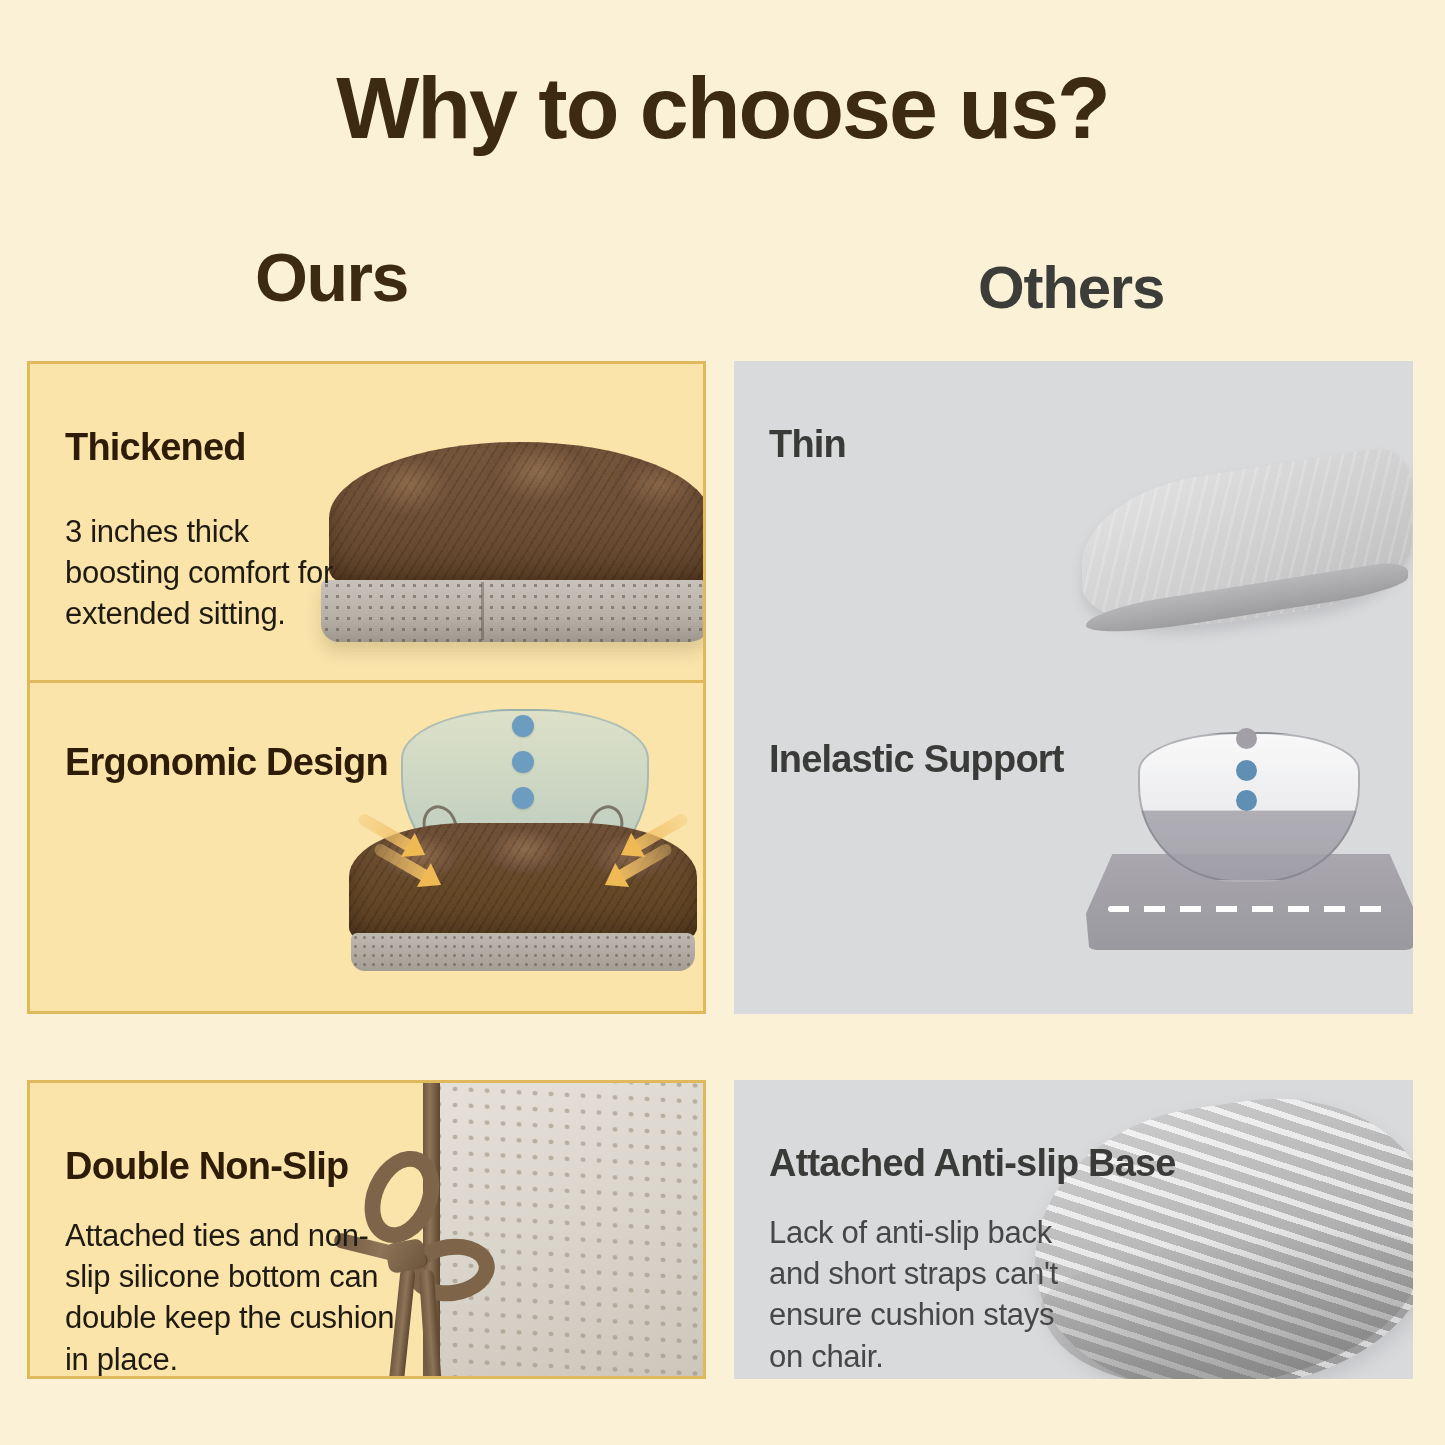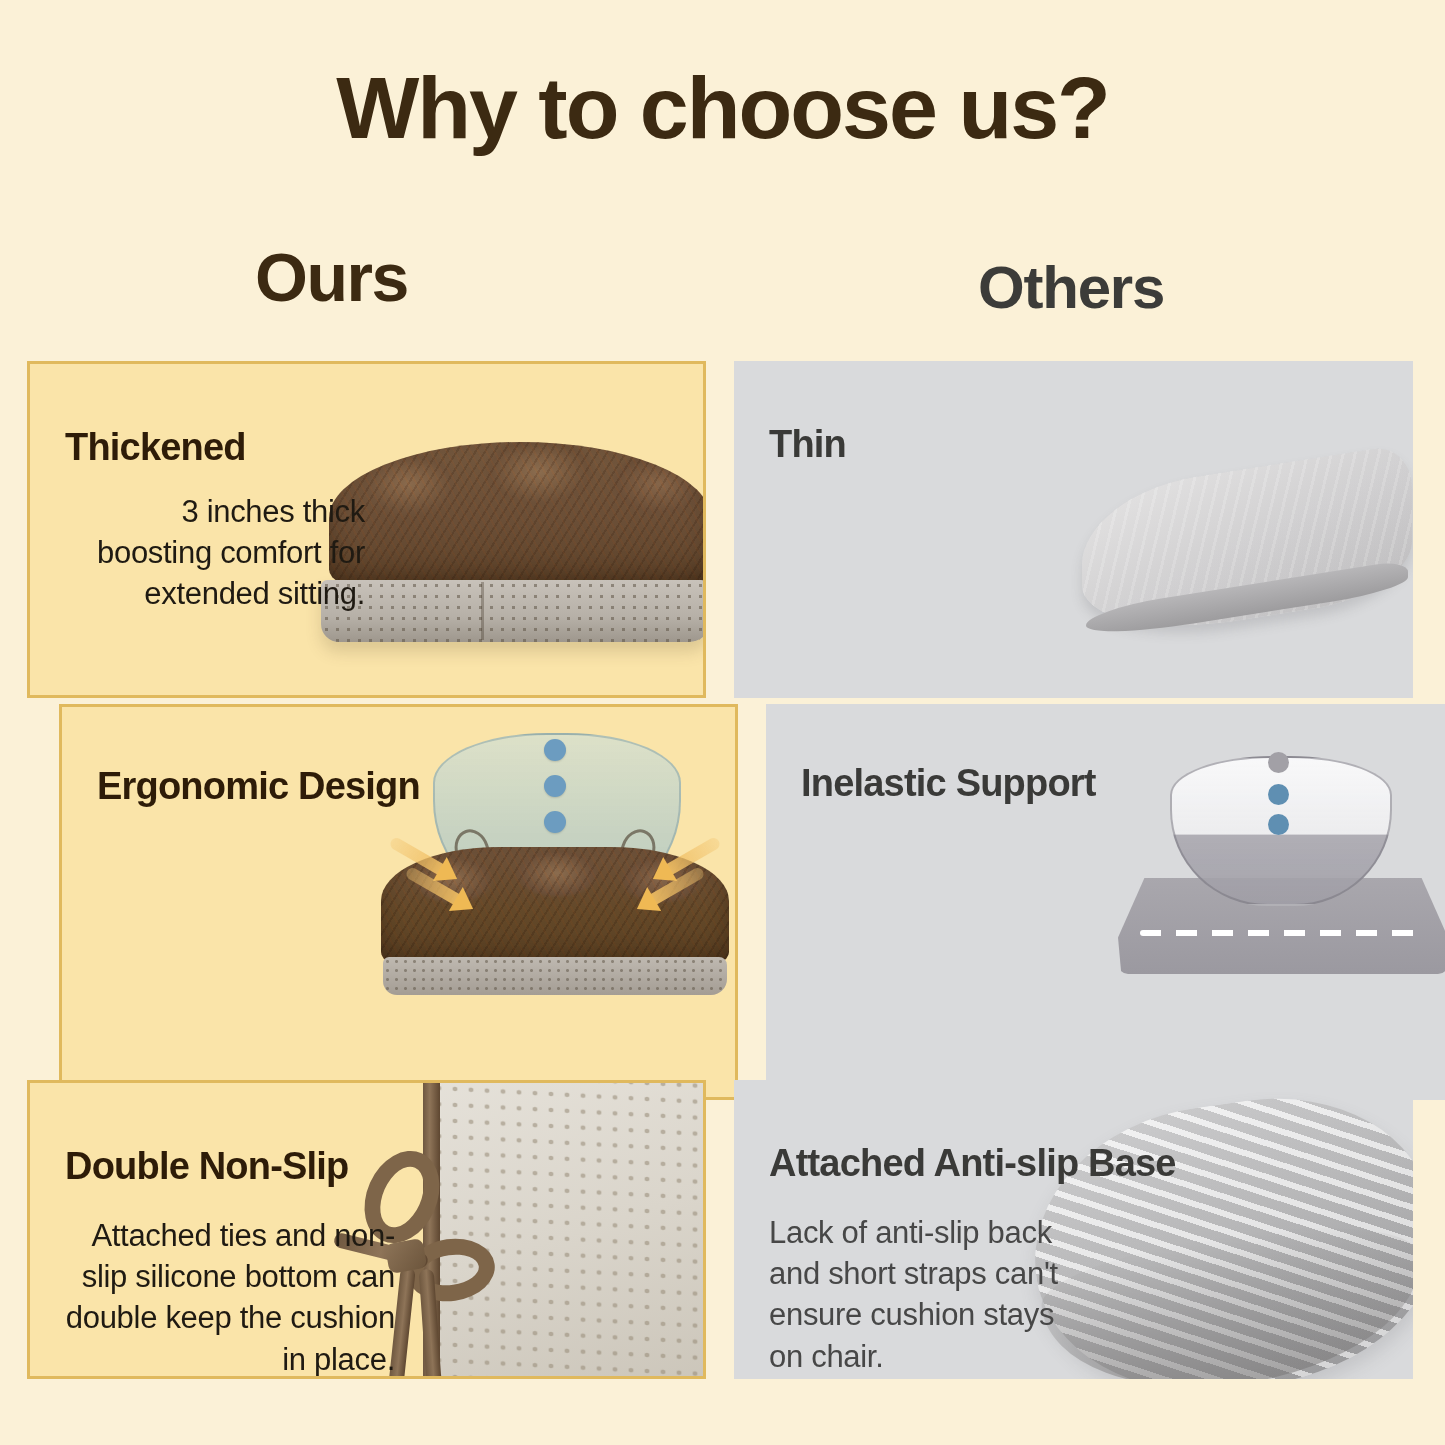--- a/index.html
+++ b/index.html
@@ -53,29 +53,28 @@
   
   .card {
     position: absolute;
     overflow: hidden;
   }
   .card-ours {
     left: 27px;
     width: 679px;
     background: #FAE4A9;
     border: 3px solid #E0B95D;
-    text-align: right;
   }
   .card-others {
     left: 734px;
     width: 679px;
     background: #D9DADC;
   }
   .row1 { top: 361px; height: 337px; }
-  .row2 { top: 704px; height: 396px; margin-left: 32px; }
+  .row2 { top: 680px; height: 334px; }
   .row3 { top: 1080px; height: 299px; }
 
   .card-title {
     position: absolute;
     z-index: 6;
     font-size: 38px;
     font-weight: 700;
     letter-spacing: -0.8px;
     white-space: nowrap;
   }
@@ -315,21 +314,21 @@
 <div id="col-head-ours">Ours</div>
 <div id="col-head-others">Others</div>
 
 <div class="card card-ours row1 r1">
   <div class="art" id="art-thick-cushion">
     <div class="top"></div>
     <div class="bottom"></div>
     <div class="seam"></div>
   </div>
   <div class="card-title">Thickened</div>
-  <div class="card-body" style="width:300px;">3 inches thick boosting comfort for extended sitting.</div>
+  <div class="card-body" style="width:300px;margin-top:20px;">3 inches thick boosting comfort for extended sitting.</div>
 </div>
 
 <div class="card card-others row1 r1">
   <div class="art" id="art-thin-pad">
     <div class="slab"></div>
     <div class="edge"></div>
   </div>
   <div class="card-title">Thin</div>
 </div>
 

